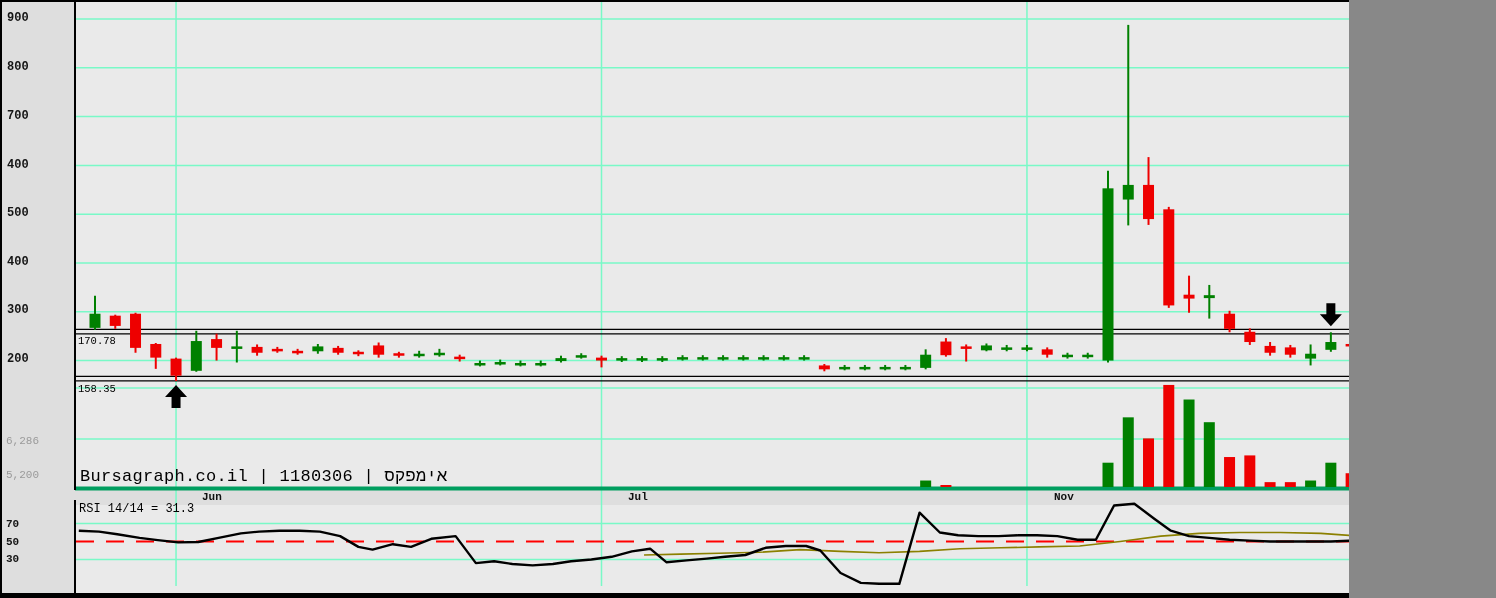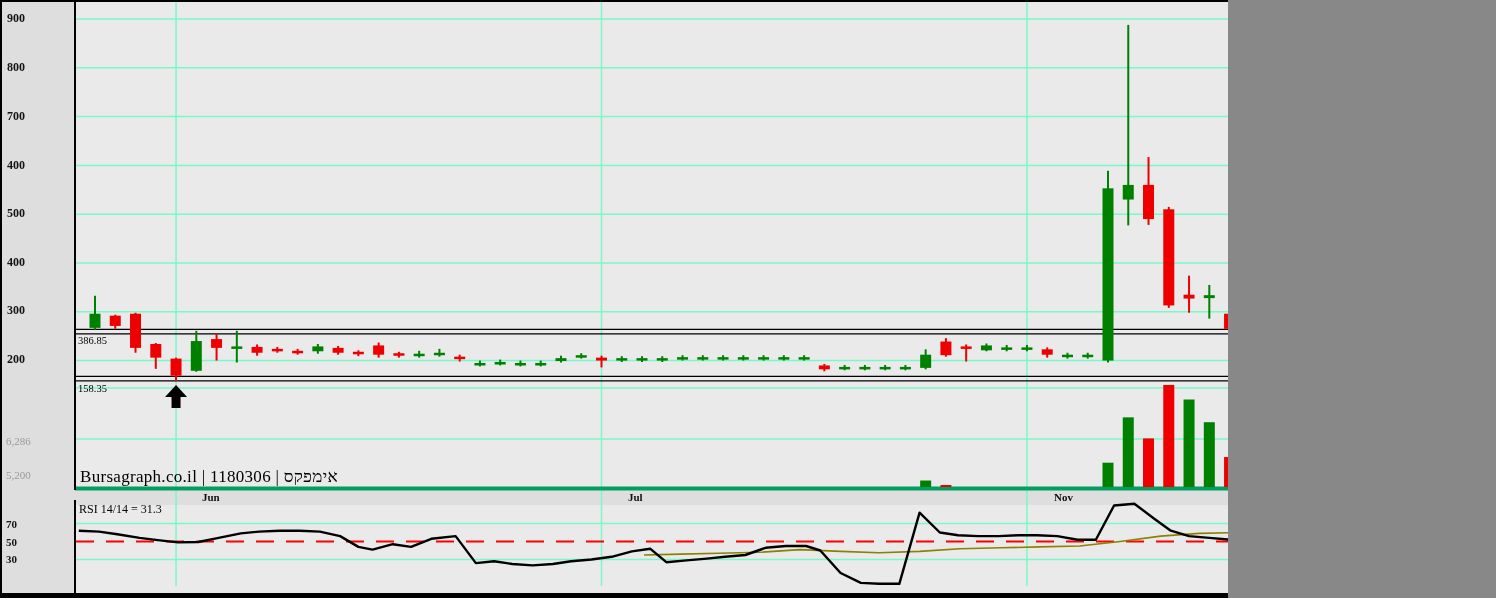--- a/index.html
+++ b/index.html
@@ -1,17 +1,17 @@
 <!DOCTYPE html>
 <html><head>
 <meta charset="utf-8">
 <style>
   html,body{margin:0;padding:0;background:#888;}
-  #screen{position:relative;width:1228px;height:598px;background:#dedede;overflow:hidden;
-          font-family:Liberation Serif, serif;}
+  #screen{position:relative;width:1349px;height:598px;background:#dedede;overflow:hidden;
+          font-family:Liberation Mono, monospace;}
   #chart{position:absolute;left:0;top:0;}
   .t{position:absolute;white-space:nowrap;line-height:1.15;}
   .price{font-size:12px;font-weight:bold;color:#141414;left:7px;}
   .vol{font-size:11px;color:#9a9a9a;left:6px;margin-top:40px;}
   .mon{font-size:11px;font-weight:bold;color:#101010;top:491px;margin-left:24px;}
   .lvl{font-size:10.5px;color:#000;left:78px;}
   .rsix{font-size:11px;font-weight:bold;color:#141414;left:6px;}
   .wm{font-size:17px;color:#000;left:80px;top:467px;letter-spacing:.3px;}
   .rsit{font-size:12px;color:#000;left:79px;top:503px;}
   .btop{position:absolute;left:0;top:0;width:100%;height:2px;background:#000;}
@@ -236,21 +236,21 @@
   <div class="t price" style="top:110px">700</div>
   <div class="t price" style="top:159px">400</div>
   <div class="t price" style="top:207px">500</div>
   <div class="t price" style="top:256px">400</div>
   <div class="t price" style="top:304px">300</div>
   <div class="t price" style="top:353px">200</div>
 
   <div class="t vol" style="top:395px">6,286</div>
   <div class="t vol" style="top:429px">5,200</div>
 
-  <div class="t lvl" style="top:335px">386.85</div>
+  <div class="t lvl" style="top:335px">170.78</div>
   <div class="t lvl" style="top:383px">158.35</div>
 
   <div class="t mon" style="left:178px">Jun</div>
   <div class="t mon" style="left:604px">Jul</div>
   <div class="t mon" style="left:1030px">Nov</div>
 
   <div class="t wm">Bursagraph.co.il | 1180306 | אימפקס</div>
 
   <div class="t rsit">RSI 14/14 = 31.3</div>
   <div class="t rsix" style="top:518px">70</div>

